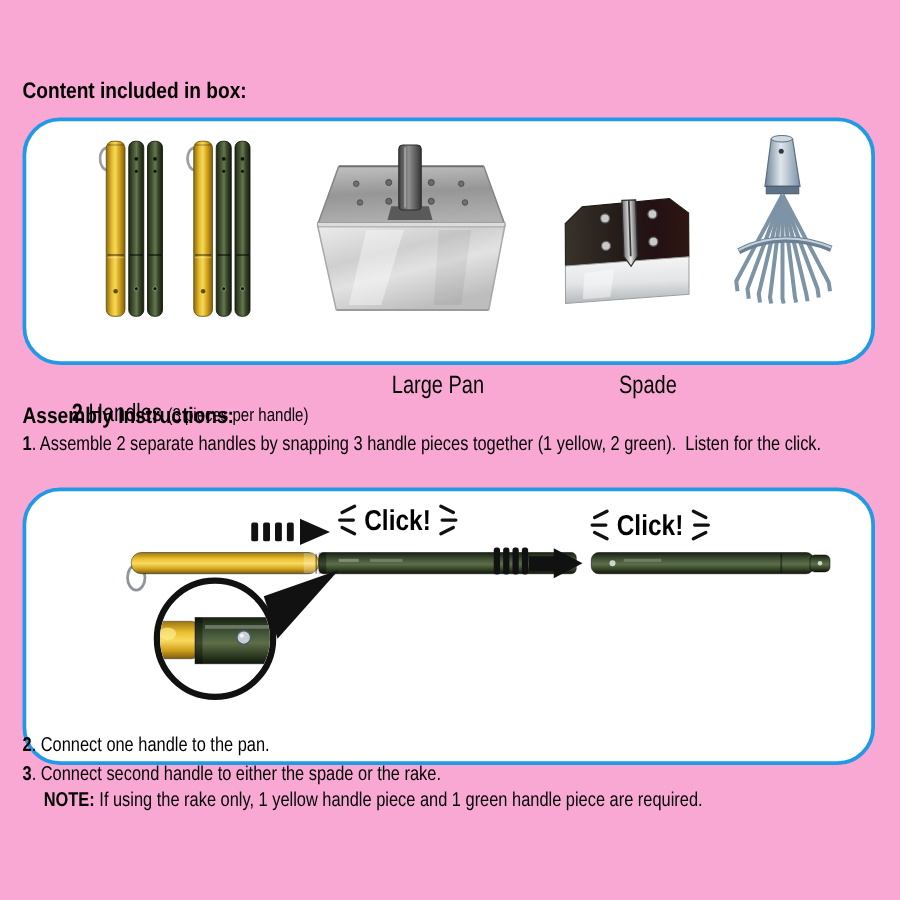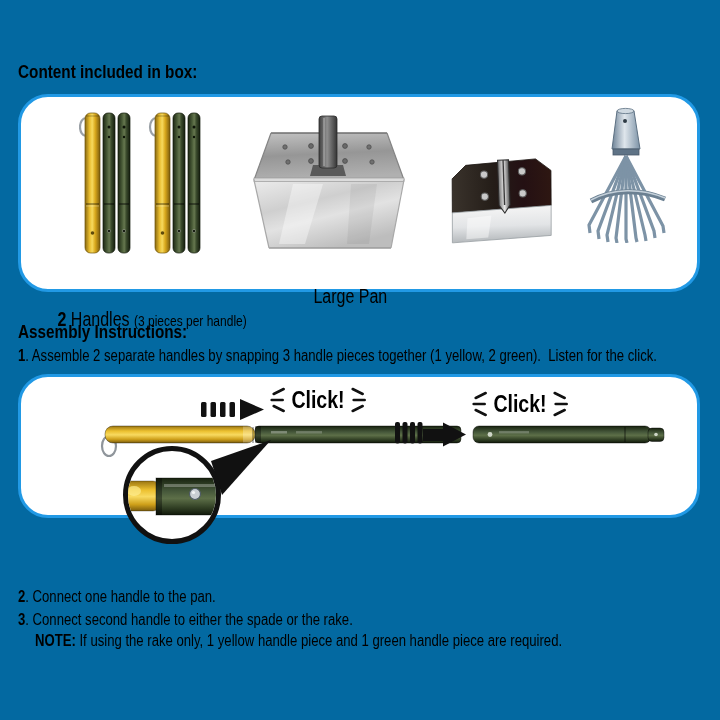--- a/index.html
+++ b/index.html
@@ -1,30 +1,30 @@
 <!DOCTYPE html>
 <html><head>
 <meta charset="utf-8">
 <style>
   html,body{margin:0;padding:0;background:#ffffff;}
   .page{
-    position:relative;width:720px;height:720px;background:#0369a1;
+    position:relative;width:720px;height:720px;background:#f9a8d4;
     font-family:"Liberation Sans", sans-serif;color:#000;overflow:hidden;
   }
   .h-title{
     position:absolute;left:18px;font-size:18px;font-weight:bold;
     display:inline-block;transform:scaleX(.85);transform-origin:0 50%;white-space:pre;
   }
   .box{
     position:absolute;left:18px;width:682px;border:3px solid #2199e5;
     border-radius:30px;background:#fff;box-sizing:border-box;
   }
   .fig{position:absolute;}
   .item-label{
-    position:absolute;top:165px;white-space:pre;font-size:20px;
+    position:absolute;top:177px;white-space:pre;font-size:20px;
     transform:translateX(-50%);
   }
   .item-label .inner{display:inline-block;transform:scaleX(.8);transform-origin:center;white-space:pre;}
   .item-label .cnt{font-weight:bold;}
   .item-label .detail{font-size:15px;}
   .step{
     position:absolute;left:18px;font-size:16px;white-space:pre;
     display:inline-block;transform:scaleX(.82);transform-origin:0 50%;
   }
   .step b{font-weight:bold;}
@@ -189,27 +189,30 @@
     </svg>
 
     <div class="item-label" style="left:97px;">
       <span class="inner">
         <span class="cnt">2</span><span> Handles </span><span class="detail">(3 pieces per handle)</span>
       </span>
     </div>
     <div class="item-label" style="left:313px;">
       <span class="inner">Large Pan</span>
     </div>
+    <div class="item-label" style="left:481px;">
+      <span class="inner">Spade</span>
+    </div>
   </div>
 
   <div class="h-title" style="top:322px;">Assembly Instructions:</div>
 
   <div class="step" style="top:347px;"><b>1</b><span>. Assemble 2 separate handles by snapping 3 handle pieces together (1 yellow, 2 green).  Listen for the click.</span></div>
 
-  <div class="box" style="top:374px;height:144px;">
+  <div class="box" style="top:390px;height:222px;">
 
     <svg style="position:absolute;left:0;top:0;" width="676" height="188" viewBox="0 0 676 188">
       <defs>
         <linearGradient id="barY" x1="0" y1="0" x2="0" y2="1">
           <stop offset="0" stop-color="#9a7512"></stop>
             <stop offset=".3" stop-color="#ecc02f"></stop>
           <stop offset=".52" stop-color="#f8da60"></stop>
             <stop offset=".78" stop-color="#cfa01a"></stop>
           <stop offset="1" stop-color="#7a5c0e"></stop>
         </linearGradient>

